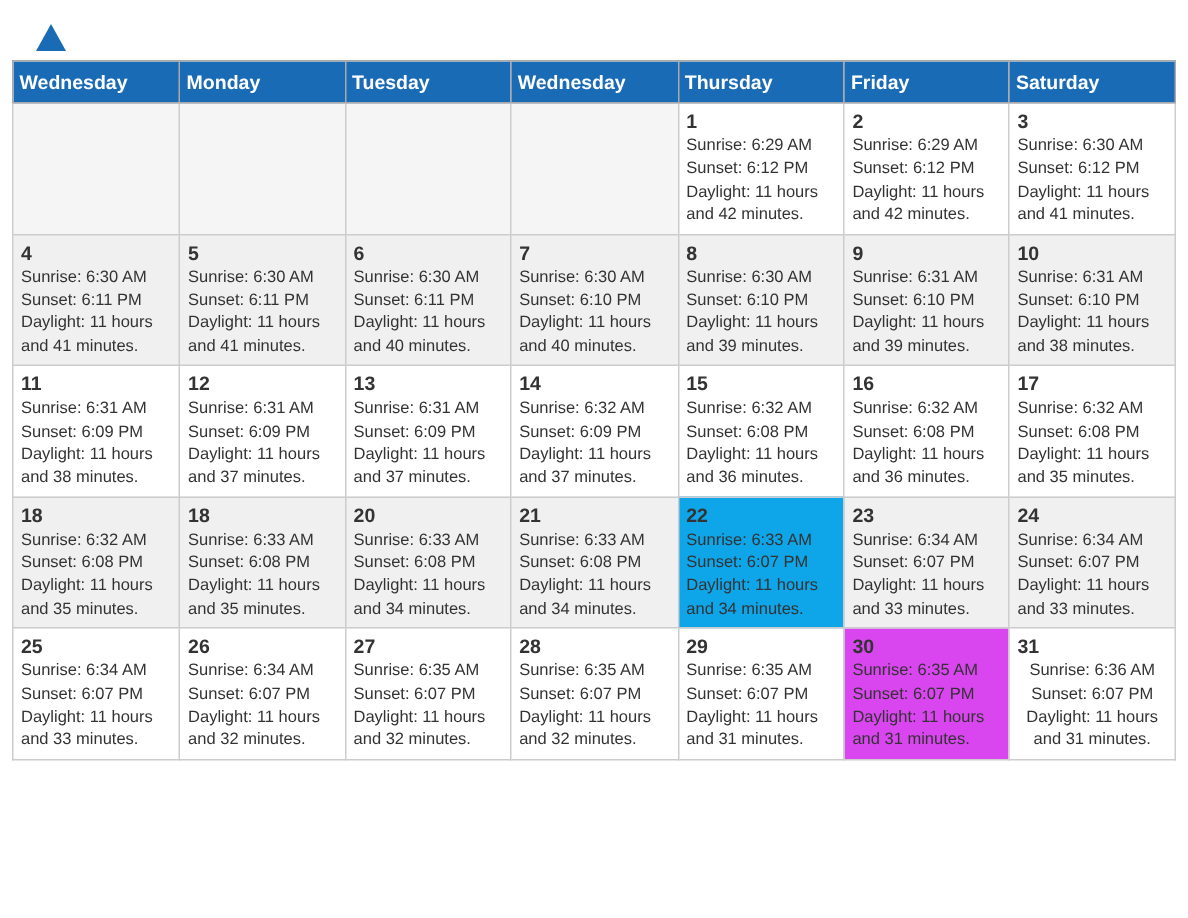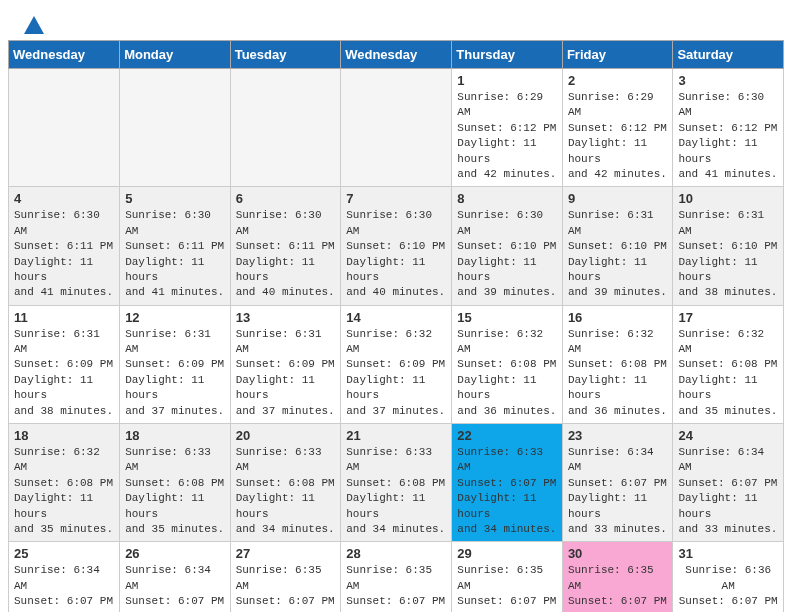--- a/index.html
+++ b/index.html
@@ -90,21 +90,20 @@
     .day-number {
       font-size: 13px;
       font-weight: bold;
       display: block;
       margin-bottom: 2px;
     }
     .day-info {
       font-size: 11px;
       line-height: 1.4;
       color: #333;
-      font-family: Liberation Mono, monospace;
     }
     .cal-wrapper {
       padding: 0 8px 8px 8px;
     }
     tr:nth-child(odd) td:not(.empty) {
       background: #fff;
     }
     tr:nth-child(even) td:not(.empty) {
       background: #f5f5f5;
     }
@@ -349,21 +348,21 @@
 Daylight: 11 hours
 and 32 minutes.</div>
           </td>
           <td style="background: rgb(255, 255, 255);">
             <span class="day-number">29</span>
             <div class="day-info" style="white-space: pre-line;">Sunrise: 6:35 AM
 Sunset: 6:07 PM
 Daylight: 11 hours
 and 31 minutes.</div>
           </td>
-          <td style="background: #f9a8d4;">
+          <td style="background: #d946ef;">
             <span class="day-number">30</span>
             <div class="day-info" style="white-space: pre-line;">Sunrise: 6:35 AM
 Sunset: 6:07 PM
 Daylight: 11 hours
 and 31 minutes.</div>
           </td>
           <td style="background: rgb(255, 255, 255);">
             <span class="day-number">31</span>
             <div class="day-info" style="white-space: pre-line; text-align: center;">Sunrise: 6:36 AM
 Sunset: 6:07 PM

